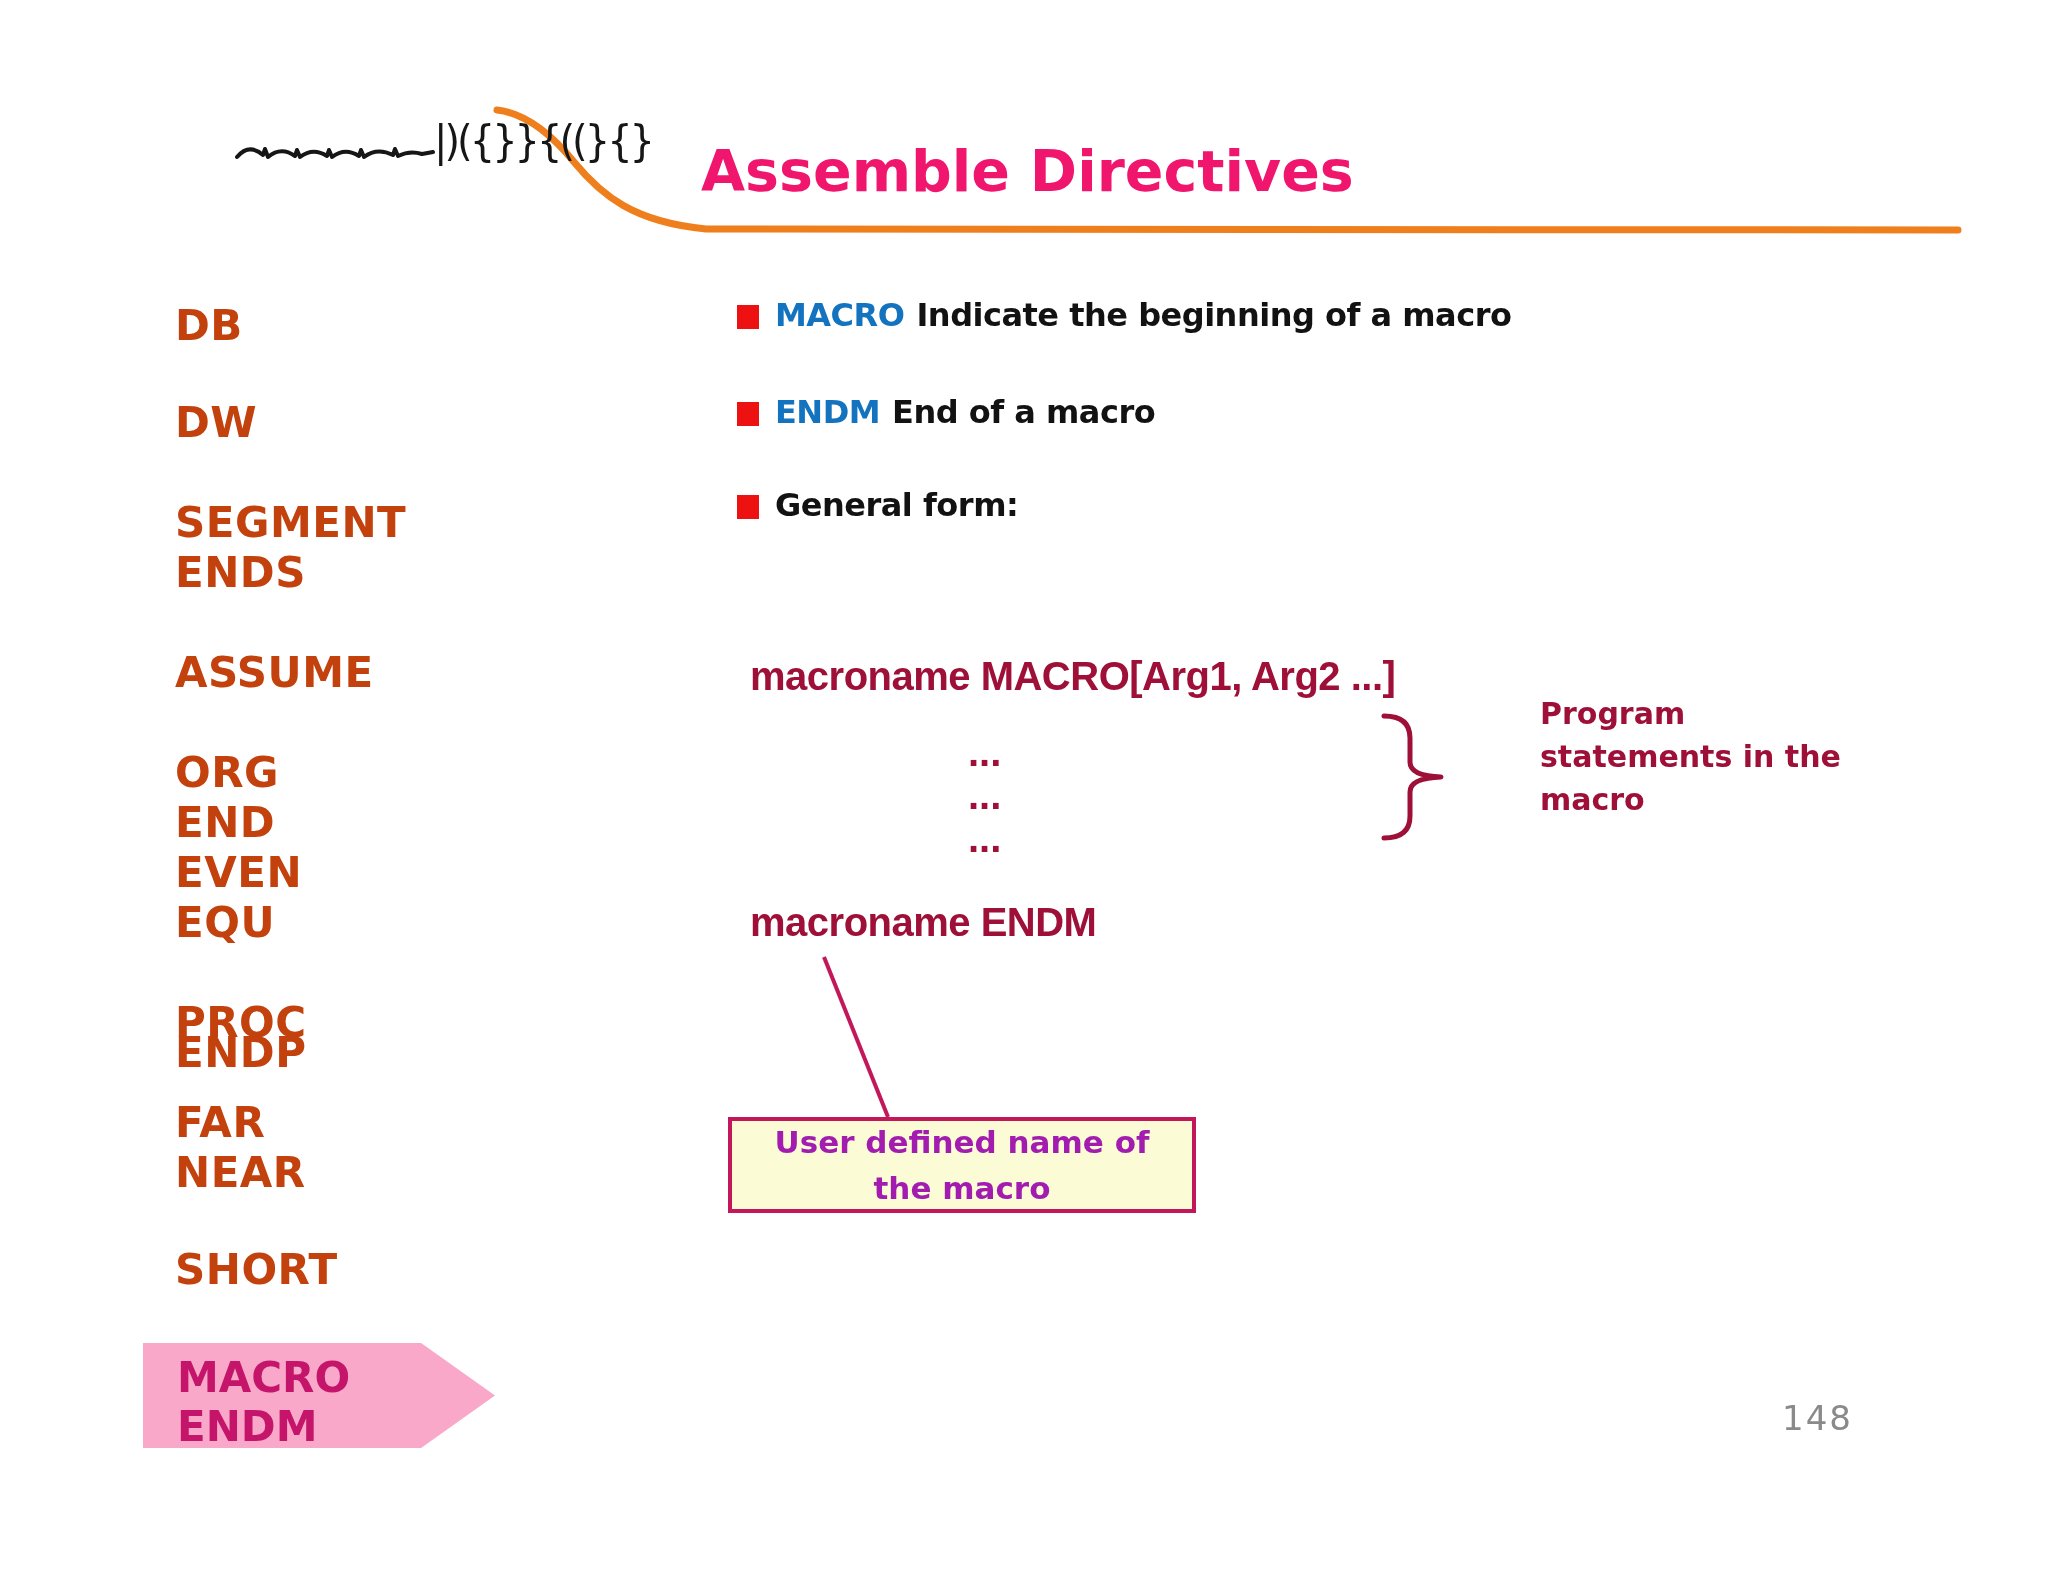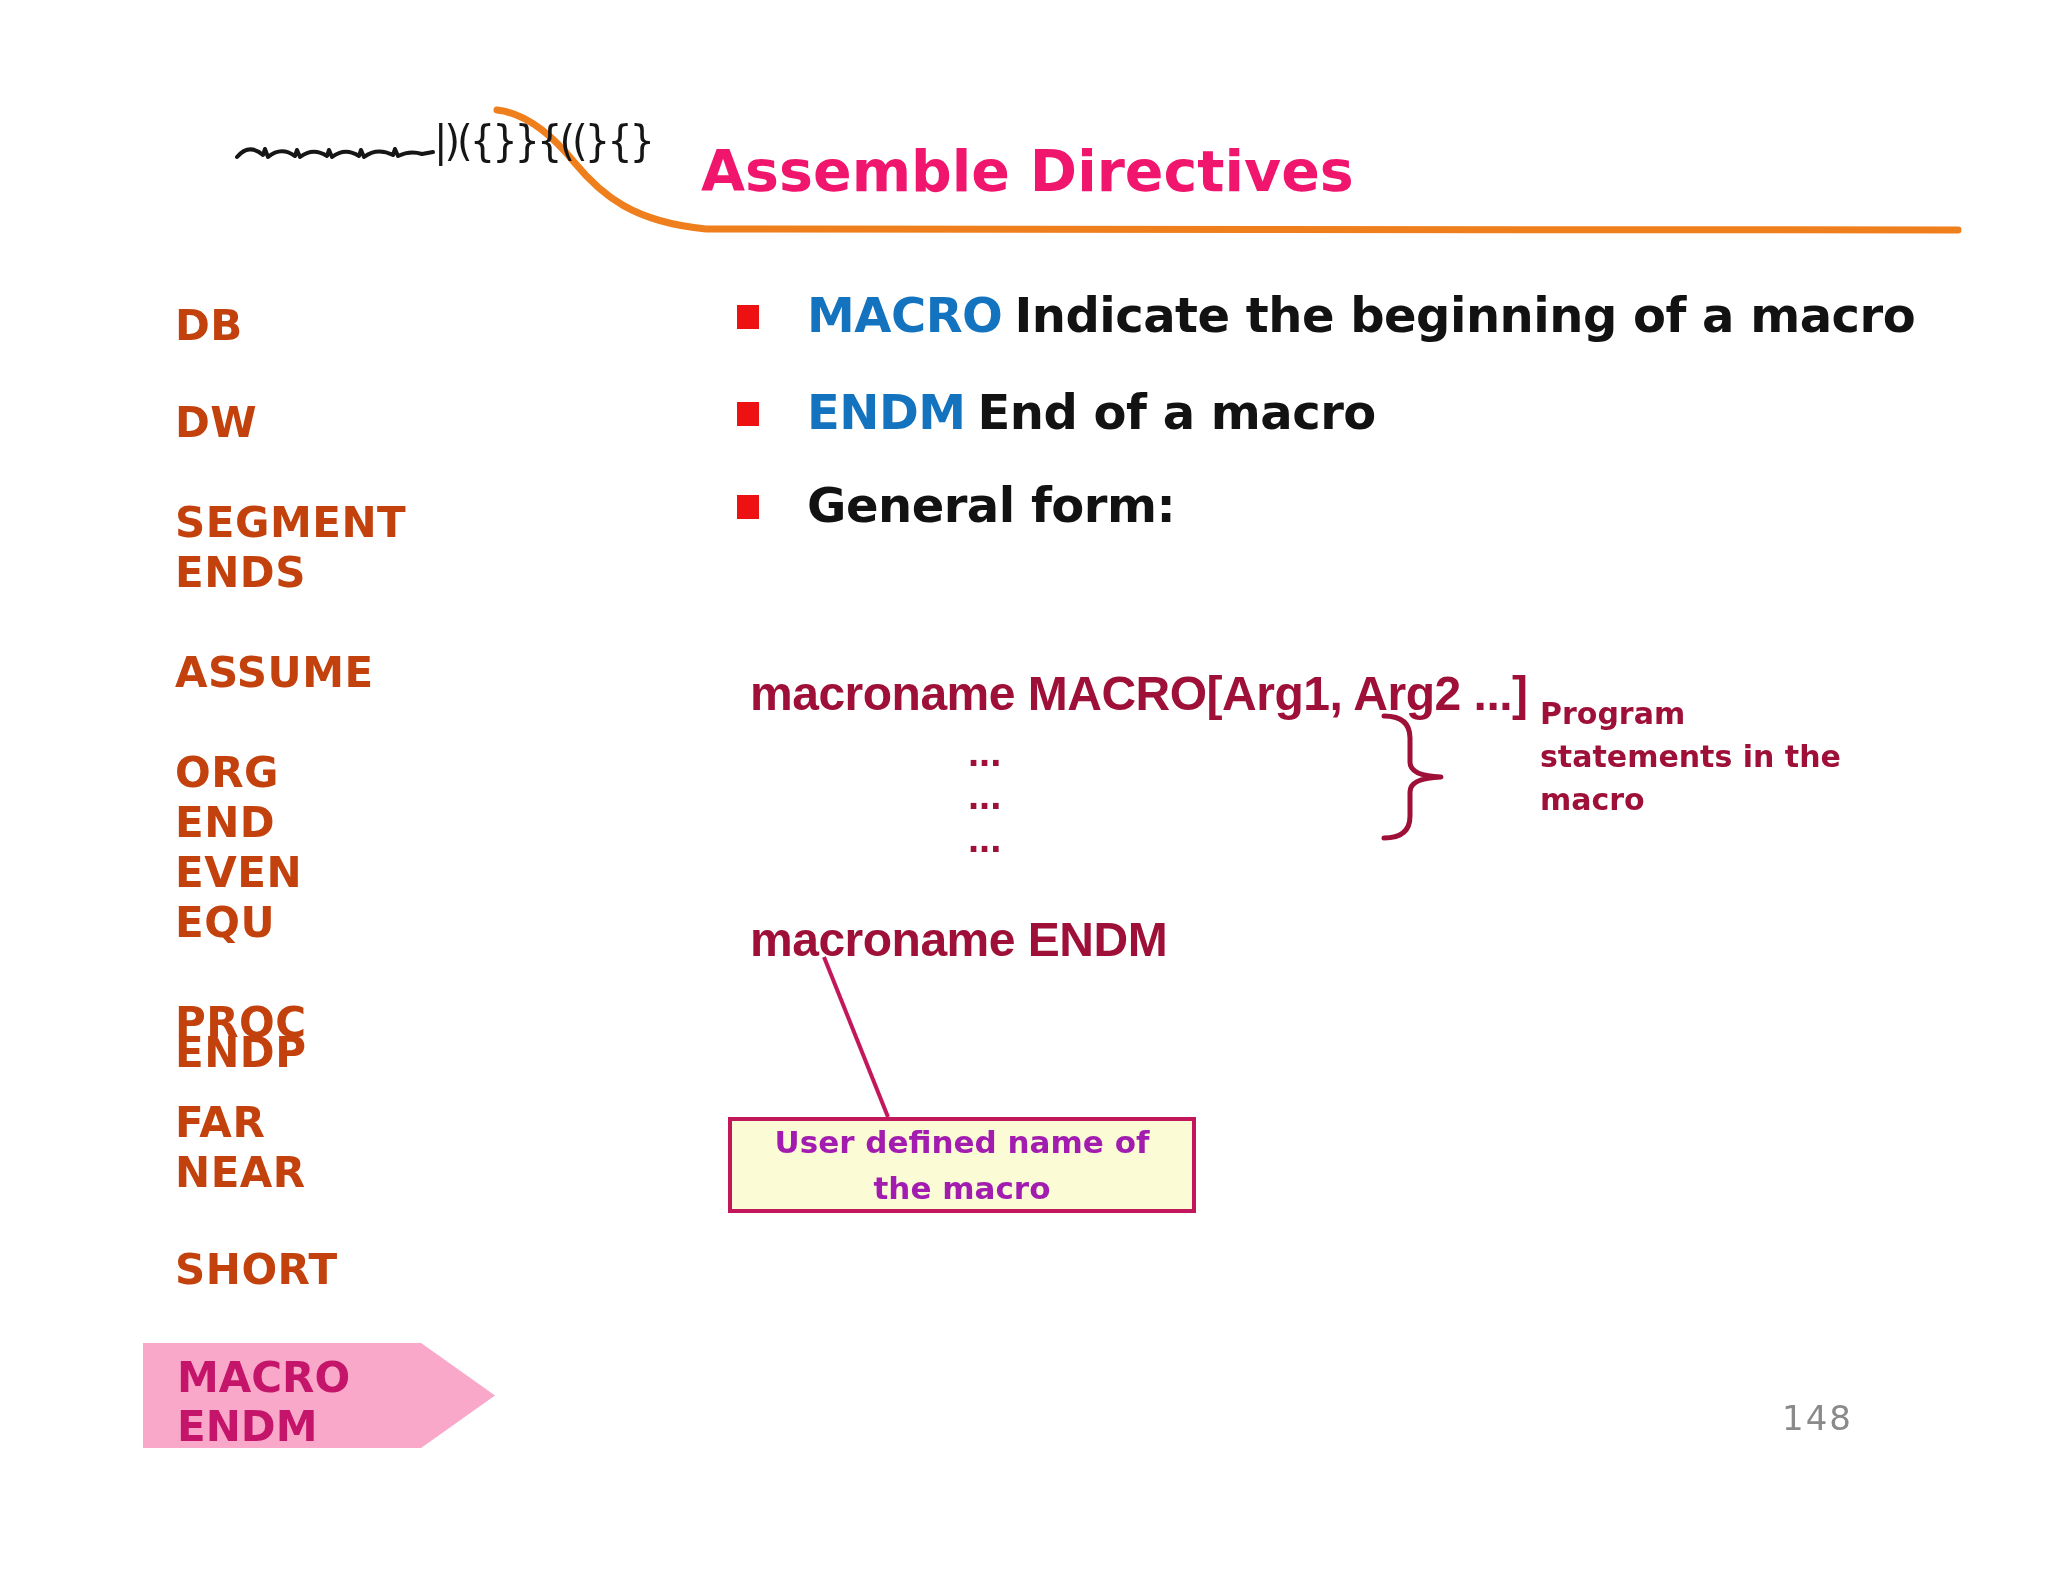--- a/index.html
+++ b/index.html
@@ -42,30 +42,30 @@
   }
   
   .bullet-row{
     position:absolute;left:737px;display:flex;align-items:flex-start;
     white-space:nowrap;
   }
   .bullet-square{
     width:22px;height:24px;background:#EE1111;margin-top:15px;flex:0 0 auto;
   }
   .bullet-text{
-    margin-left:48px;font-size:48px;font-weight:bold;color:#121212;
+    margin-left:16px;font-size:32px;font-weight:bold;color:#121212;
     line-height:50px;letter-spacing:-0.5px;
   }
   .kw{color:#1373BF;margin-right:12px;}
   
   .code-line{
     position:absolute;left:750px;
     font-family:"Liberation Sans", sans-serif;
-    font-size:48px;font-weight:bold;color:#9E1038;
-    line-height:1.2;white-space:nowrap;letter-spacing:-0.5px;margin-top:13px;
+    font-size:40px;font-weight:bold;color:#9E1038;
+    line-height:1.2;white-space:nowrap;letter-spacing:-0.5px;
   }
   .dots-block{
     position:absolute;left:968px;top:731px;
     font-family:"Liberation Sans", sans-serif;
     font-size:40px;font-weight:bold;color:#9E1038;line-height:43px;
   }
   .brace-label{
     position:absolute;left:1540px;top:692px;width:305px;
     font-size:30px;font-weight:bold;color:#9E1038;line-height:43px;
   }

